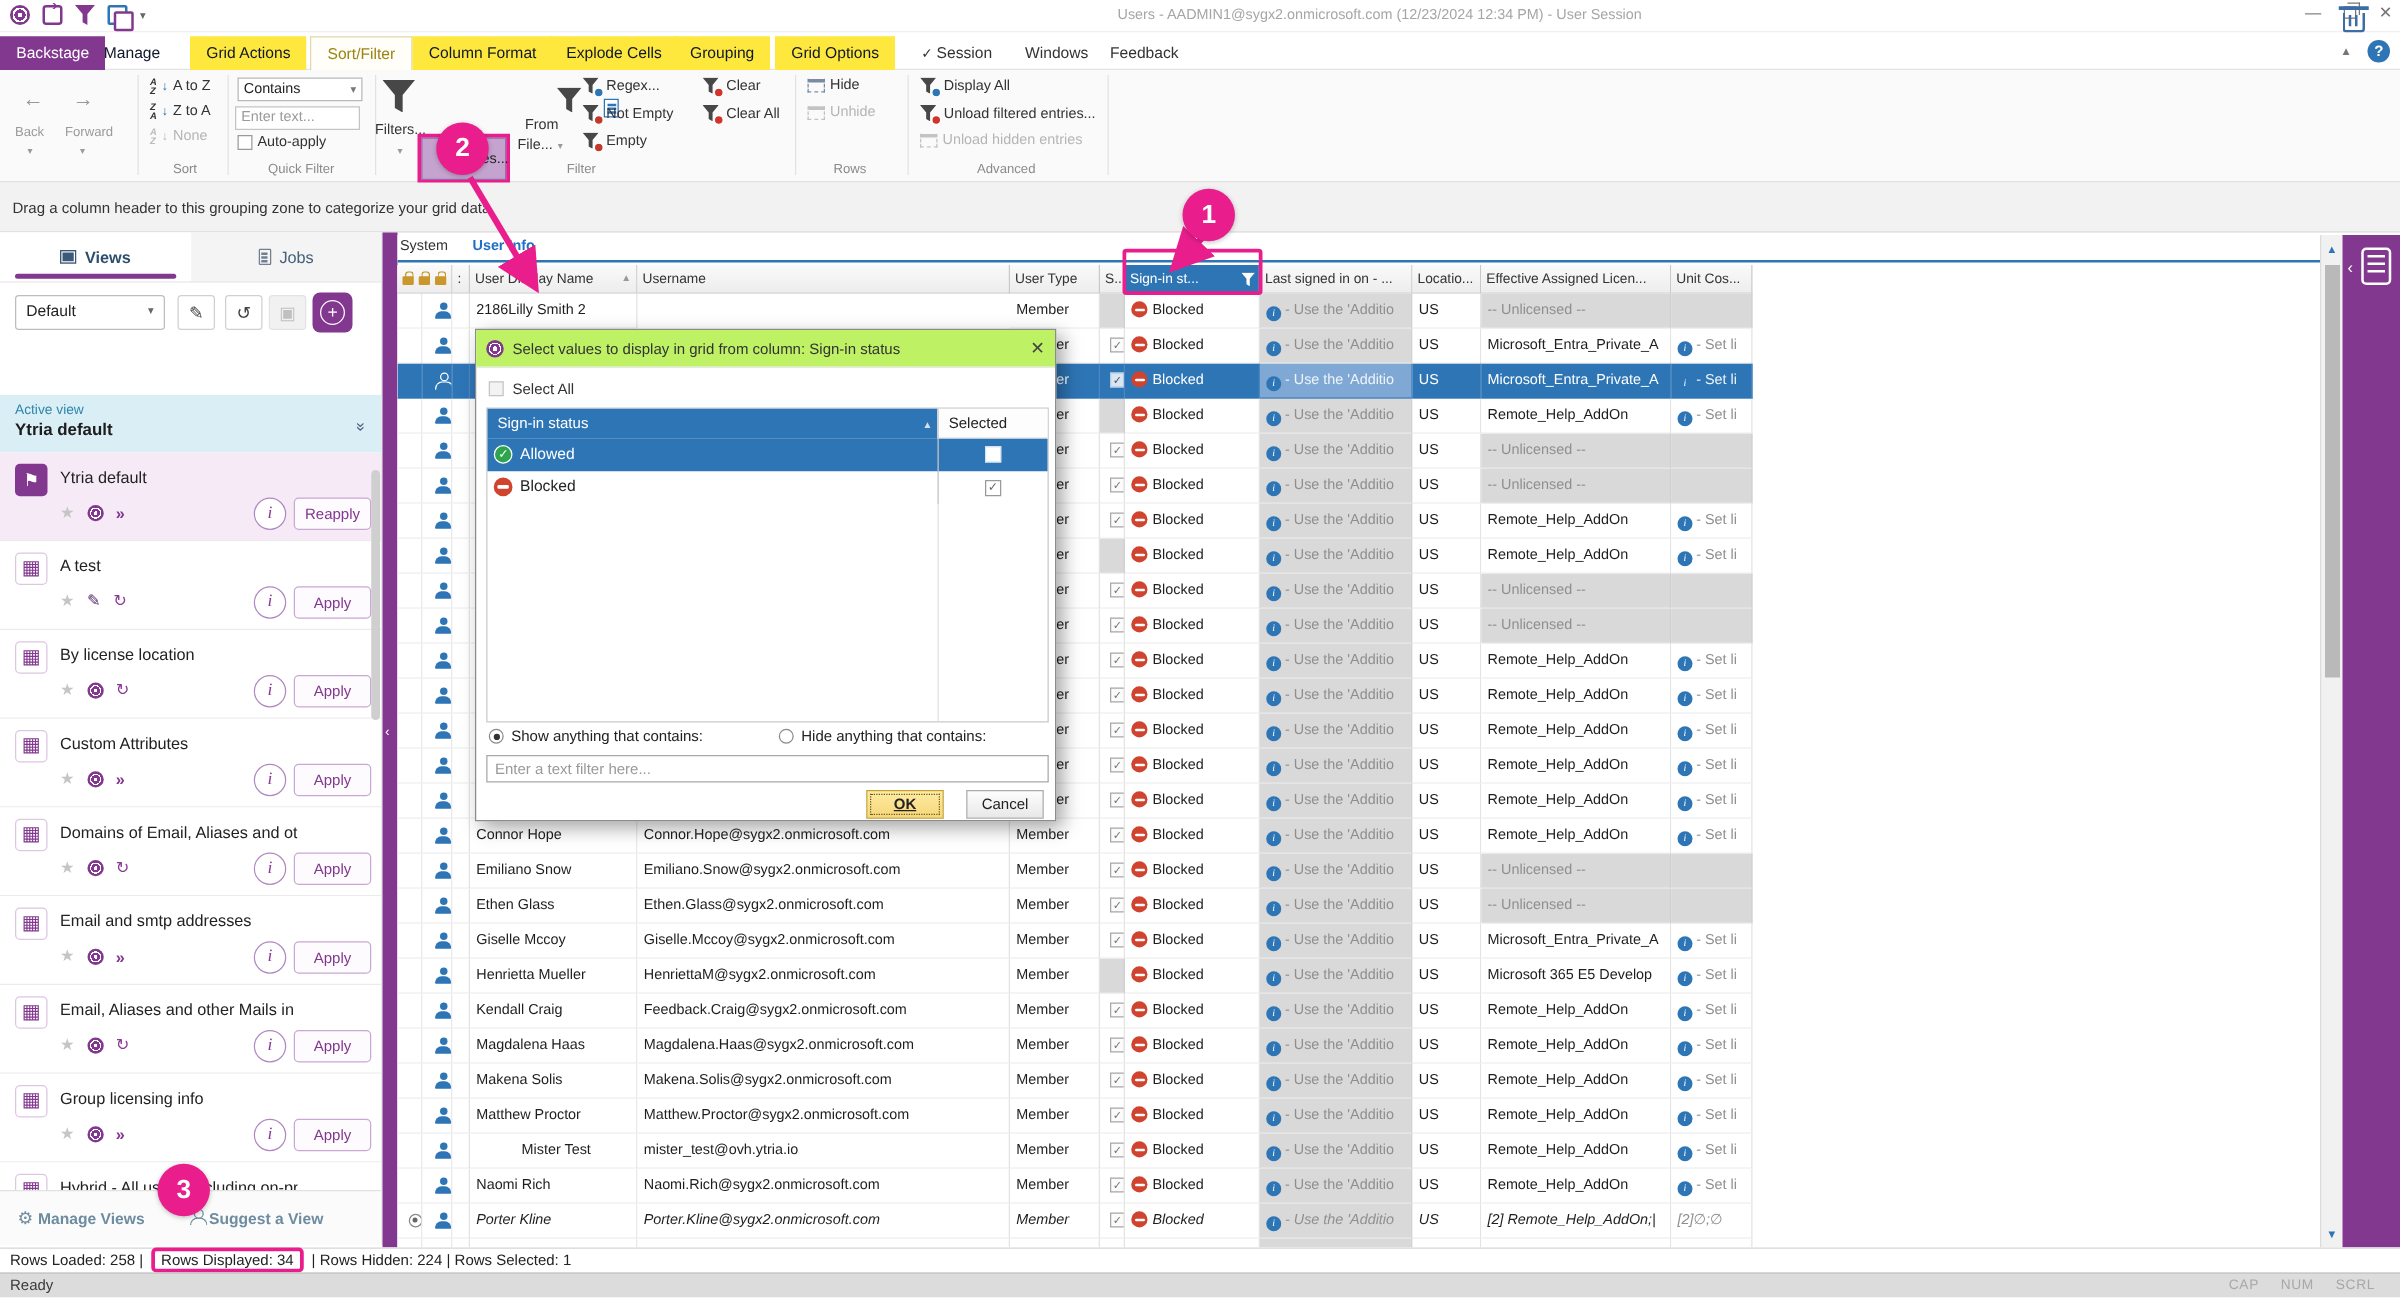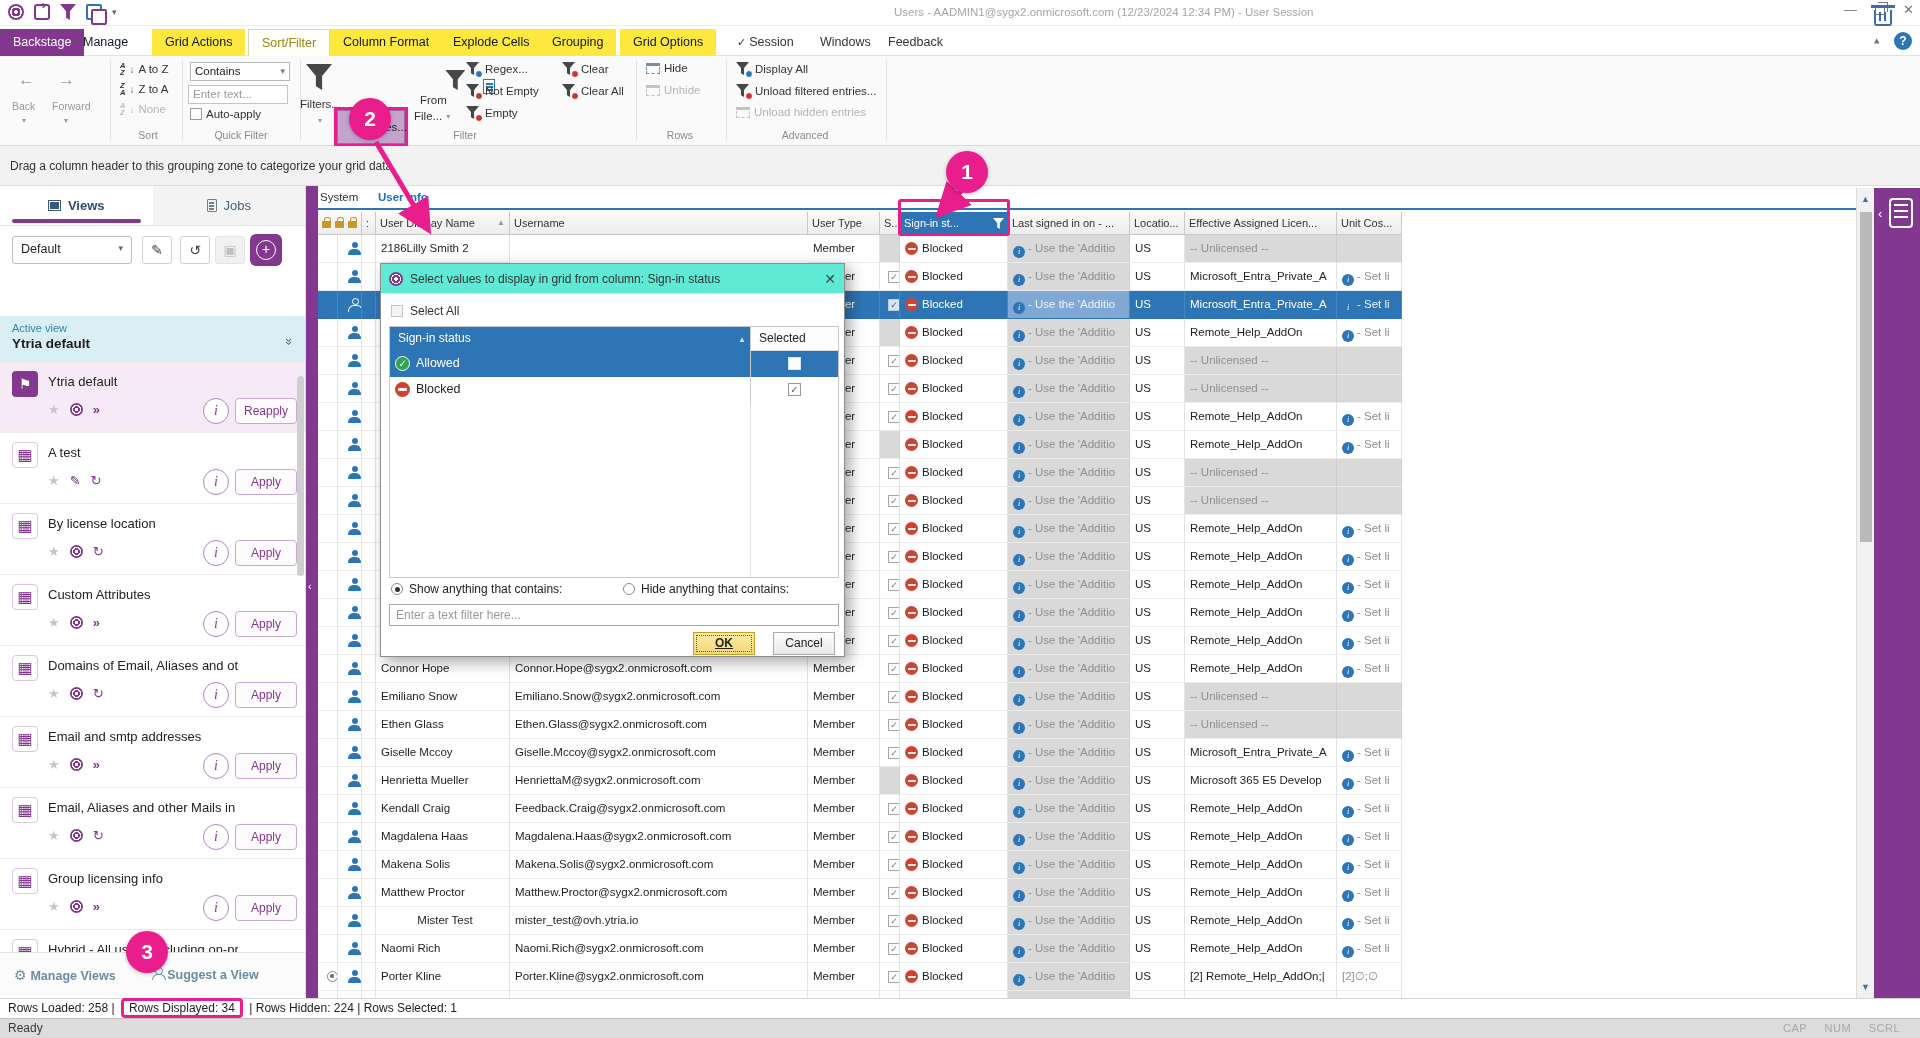--- a/index.html
+++ b/index.html
@@ -152,21 +152,21 @@
   
   .vscroll{position:absolute;left:1856px;top:188px;width:18px;height:810px;background:#f1f1f1;border-left:1px solid #dcdcdc}
   .vsarrow{position:absolute;left:4px;color:#2E75B6;font-size:9px}
   .vsthumb{position:absolute;left:3px;top:24px;width:12px;height:330px;background:#b9b9b9}
   .rpanel{position:absolute;left:1874px;top:188px;width:46px;height:810px;background:#83388F}
   .rpchev{position:absolute;left:4px;top:18px;color:#fff;font-size:13px}
   .rpicon{position:absolute;left:15px;top:10px;width:24px;height:30px;border:2px solid #fff;border-radius:4px}
   .rpicon i{display:block;height:2px;background:#fff;margin:4px 3px 0}
   
   .dialog{position:absolute;left:380px;top:263px;width:465px;height:394px;background:#fff;border:1px solid #8c8c8c;box-shadow:5px 5px 14px rgba(0,0,0,.35);z-index:60}
-  .dtitle{position:absolute;left:0;top:0;width:100%;height:30px;background:#5eead4;border-bottom:1px solid #e8e8e8;display:flex;align-items:center;gap:7px;padding:0 8px;font-size:12px;color:#333}
+  .dtitle{position:absolute;left:0;top:0;width:100%;height:30px;background:#bef264;border-bottom:1px solid #e8e8e8;display:flex;align-items:center;gap:7px;padding:0 8px;font-size:12px;color:#333}
   .dlogo{width:14px;height:14px;border-radius:50%;background:radial-gradient(circle,#fff 0 2px,#83388F 2px 4px,#fff 4px 5px,#83388F 5px)}
   .dclose{margin-left:auto;font-size:14px;color:#444}
   .dselall{position:absolute;left:10px;top:40px;display:flex;align-items:center;gap:7px;font-size:12px;color:#333}
   .dselall .cbox{border-color:#c5c5c5;background:#f3f3f3}
   .dlist{position:absolute;left:8px;top:62px;width:450px;height:252px;border:1px solid #c9c9c9;background:#fff}
   .dlh{position:absolute;left:0;top:0;width:360px;height:24px;background:#2E75B6;color:#fff;font-size:12px;line-height:23px;padding-left:8px}
   .dlh .sortup{color:#cfe0f2;top:1px}
   .dlh2{position:absolute;left:360px;top:0;width:88px;height:24px;background:#fdfdfd;border-left:1px solid #c9c9c9;border-bottom:1px solid #dcdcdc;font-size:12px;color:#222;line-height:23px;padding-left:8px}
   .dopt{position:absolute;left:0;width:448px;height:26px;font-size:12.5px;line-height:25px}
   .dopt .lab{position:absolute;left:26px;top:0}
@@ -857,21 +857,21 @@
       <div class="gcell" style="left: 58px; width: 134px;">Naomi Rich</div>
       <div class="gcell" style="left: 192px; width: 298px;">Naomi.Rich@sygx2.onmicrosoft.com</div>
       <div class="gcell" style="left: 490px; width: 72px;">Member</div>
       <div class="gcell" style="left: 562px; width: 20px;"><span class="ckb">✓</span></div>
       <div class="gcell" style="left: 582px; width: 108px;"><span class="blkic"></span>Blocked</div>
       <div class="gcell gc" style="left: 690px; width: 122px;"><span class="phic"></span>- Use the 'Additio</div>
       <div class="gcell" style="left: 812px; width: 55px;">US</div>
       <div class="gcell" style="left: 867px; width: 152px;">Remote_Help_AddOn</div>
       <div class="gcell gcmutetext" style="left: 1019px; width: 65px; color: rgb(143, 143, 143);"><span class="phic"></span>- Set li</div>
     </div>
-    <div class="grow" style="top: 728px;">
+    <div class="grow" style="top: 728px; font-style: italic;">
       <div class="gcell" style="left: 0px; width: 20px;"><span class="rind"></span></div>
       <div class="gcell" style="left: 20px; width: 24px;"><span class="avat"></span></div>
       <div class="gcell" style="left: 44px; width: 14px;"></div>
       <div class="gcell" style="left: 58px; width: 134px;">Porter Kline</div>
       <div class="gcell" style="left: 192px; width: 298px;">Porter.Kline@sygx2.onmicrosoft.com</div>
       <div class="gcell" style="left: 490px; width: 72px;">Member</div>
       <div class="gcell" style="left: 562px; width: 20px;"><span class="ckb">✓</span></div>
       <div class="gcell" style="left: 582px; width: 108px;"><span class="blkic"></span>Blocked</div>
       <div class="gcell gc" style="left: 690px; width: 122px;"><span class="phic"></span>- Use the 'Additio</div>
       <div class="gcell" style="left: 812px; width: 55px;">US</div>

